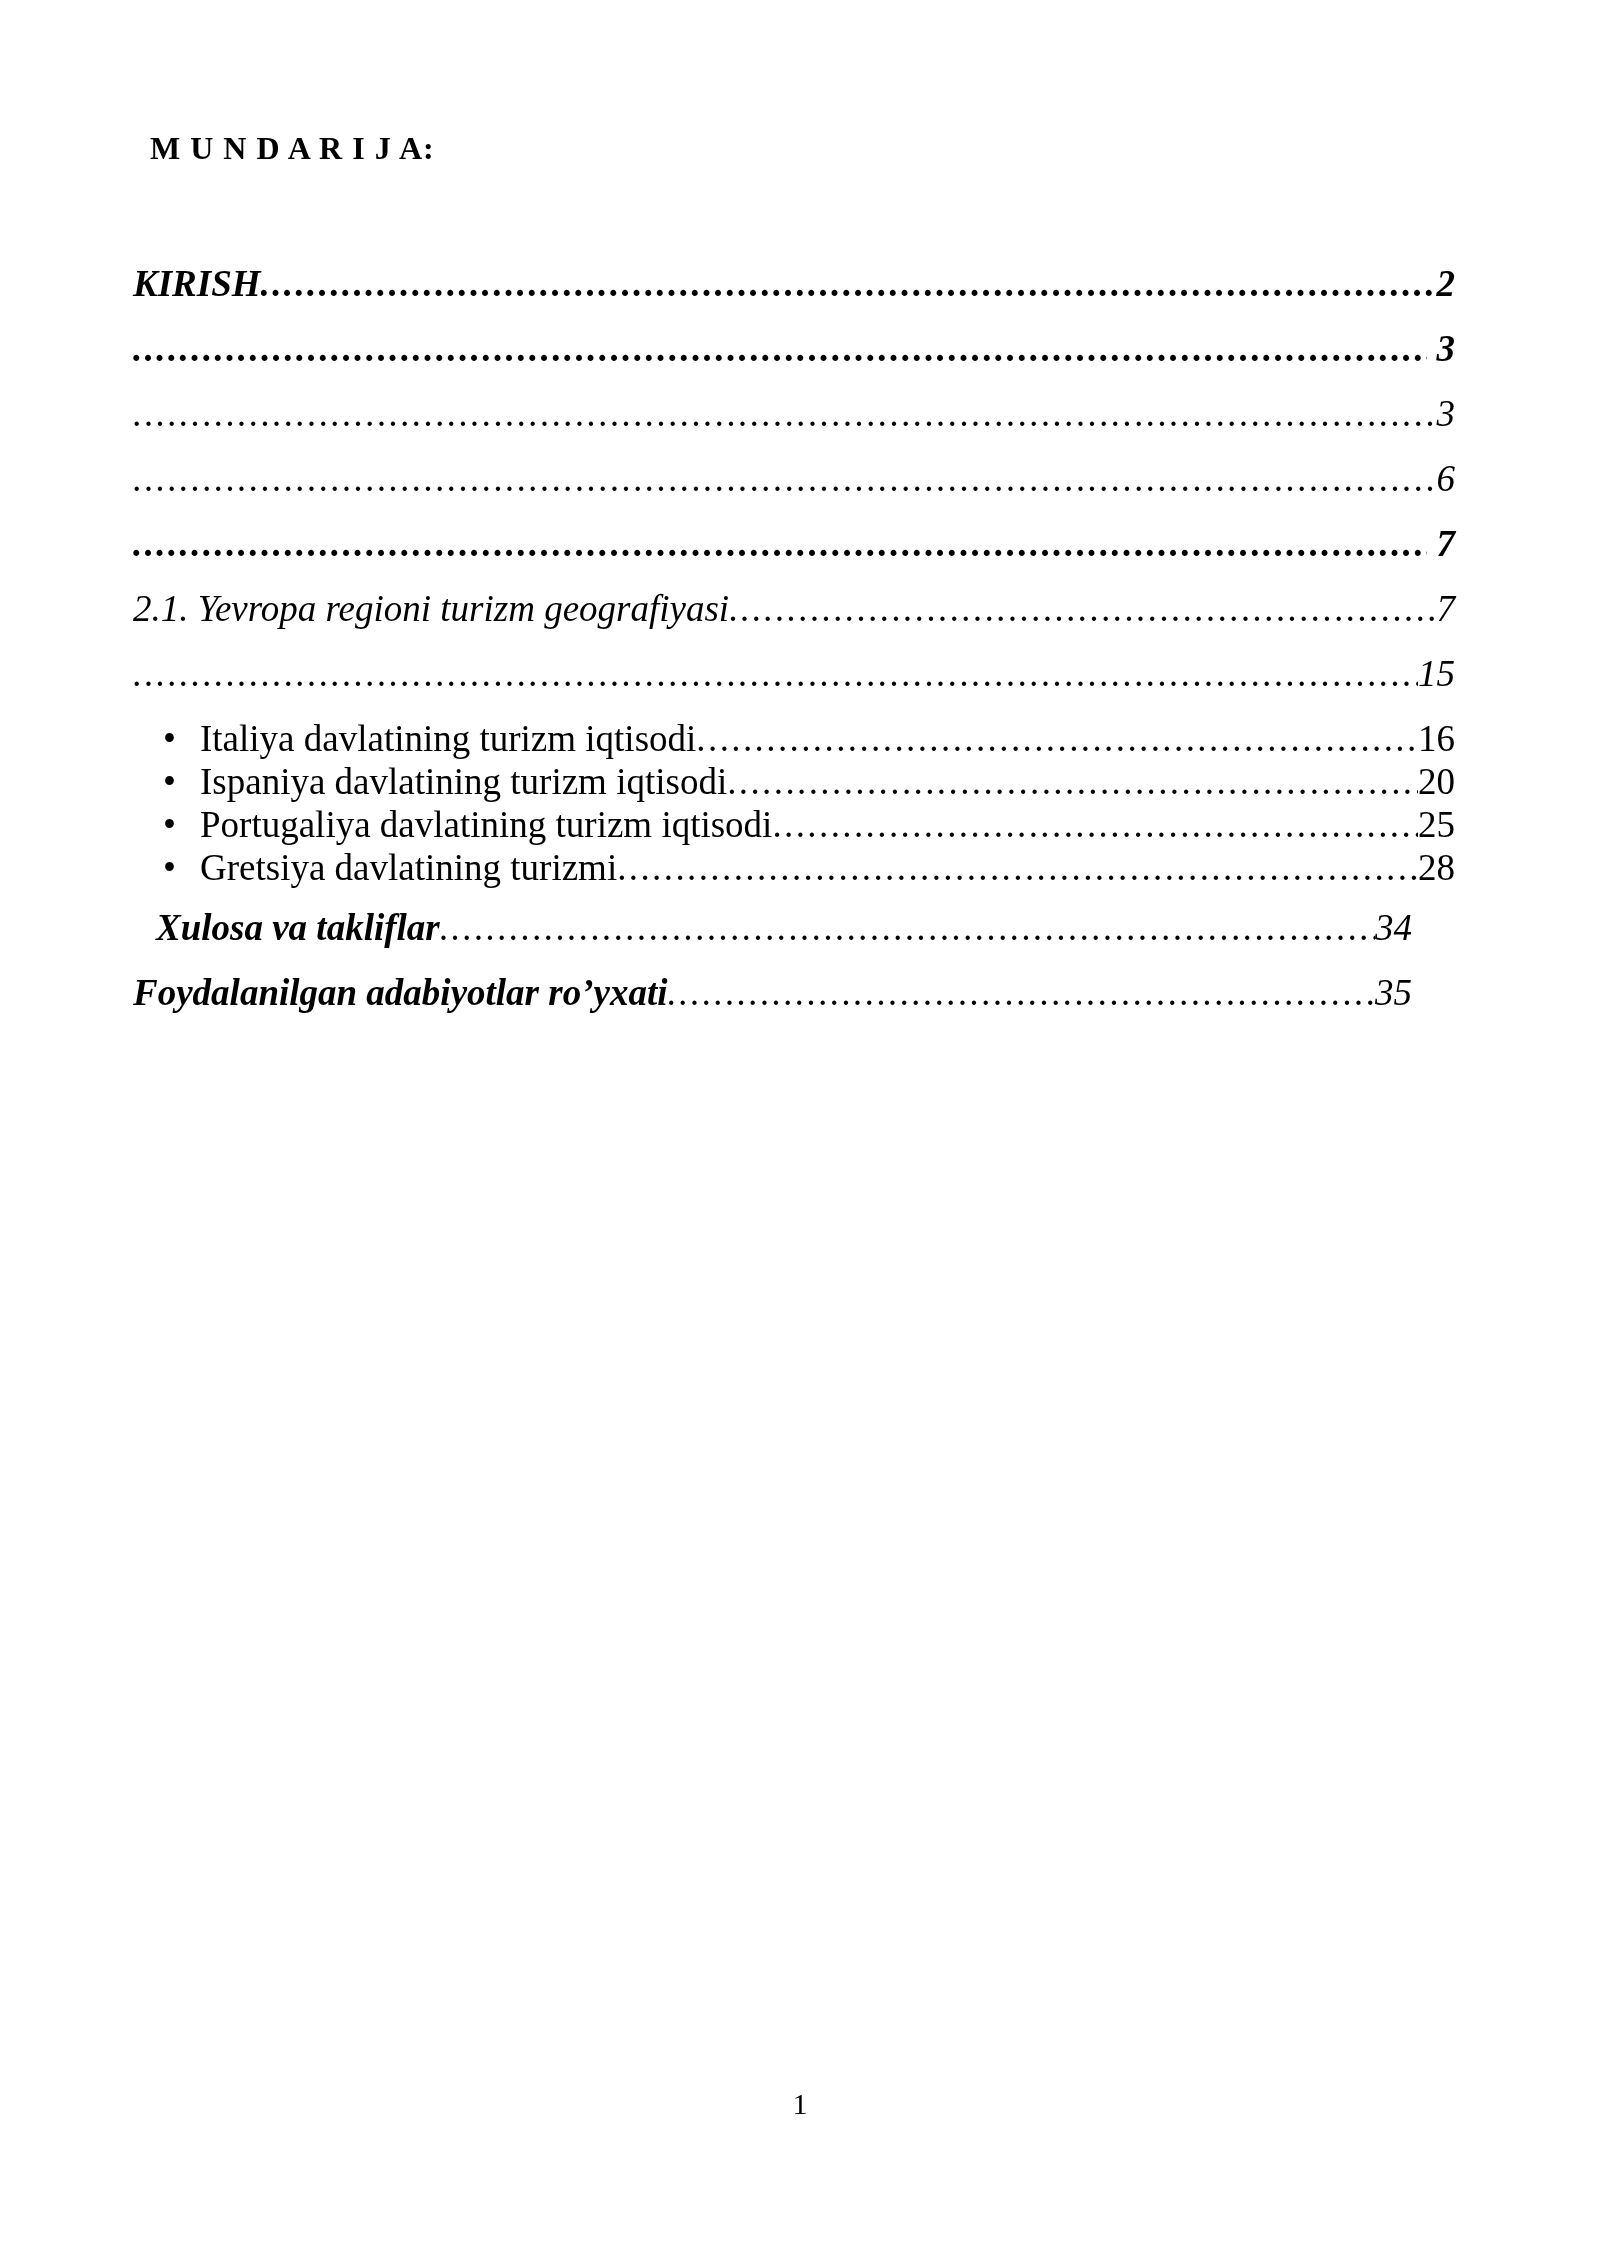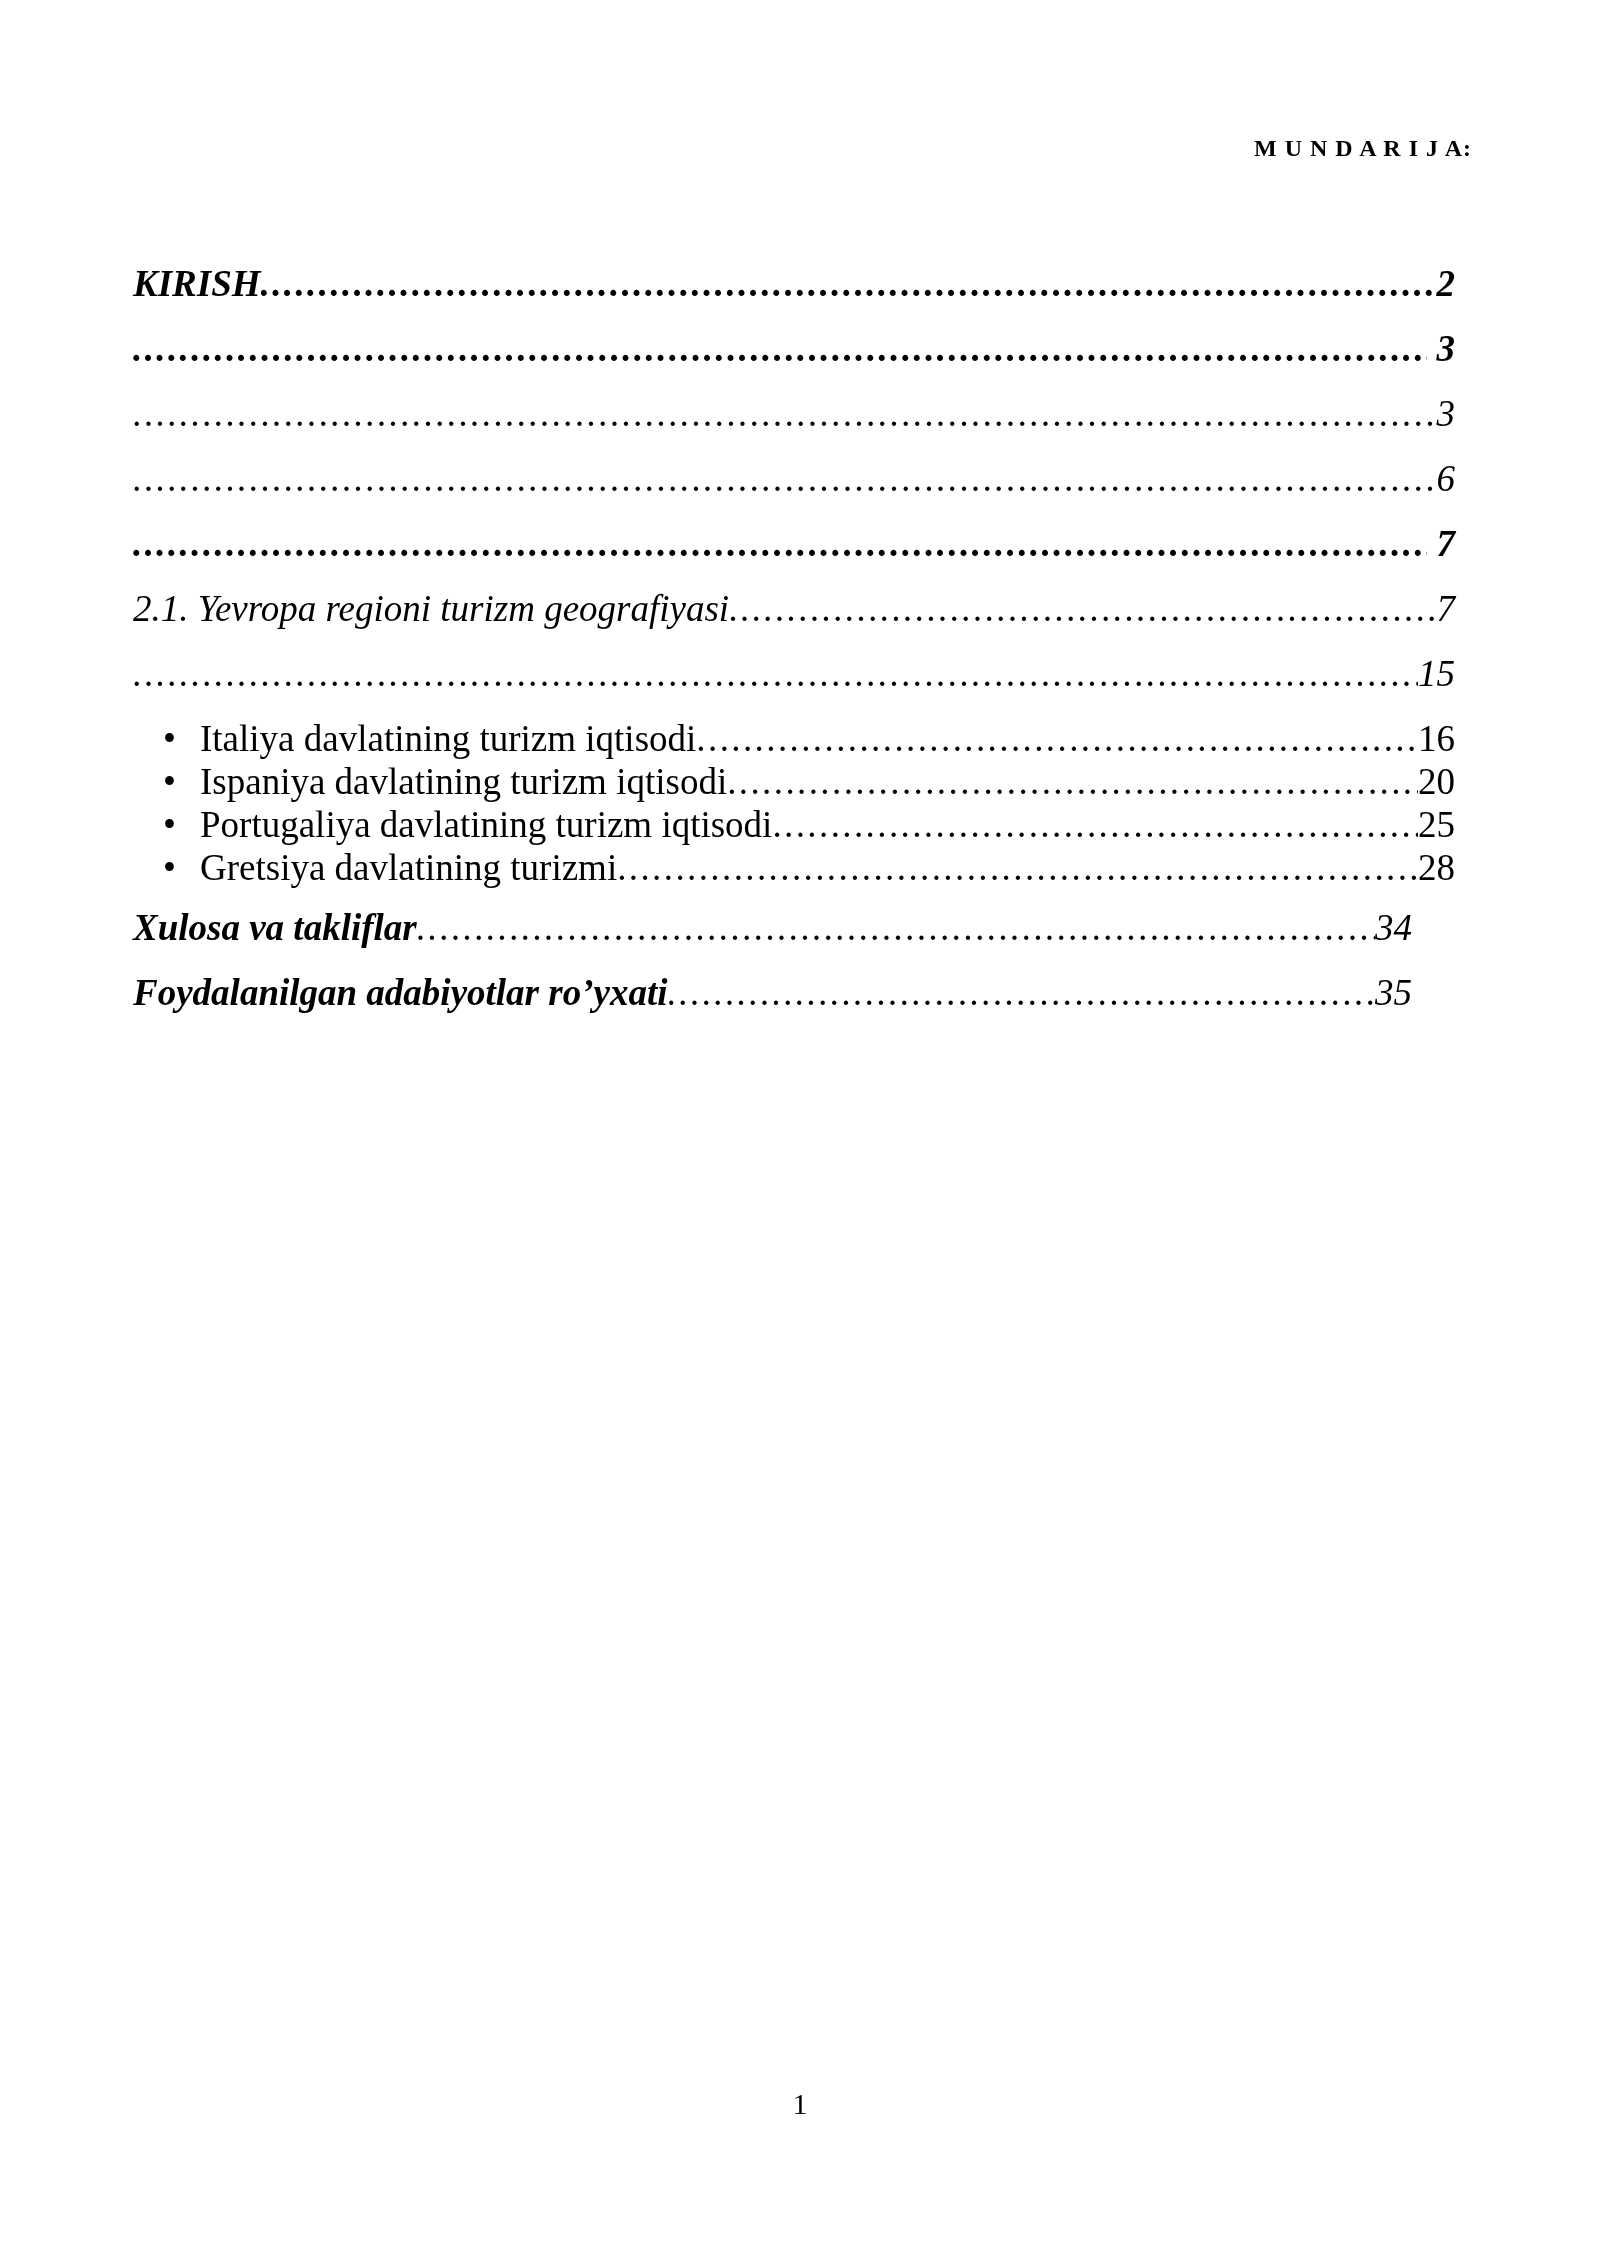--- a/index.html
+++ b/index.html
@@ -14,42 +14,42 @@
     background: #ffffff;
     color: #000000;
     font-family: "Liberation Serif", "DejaVu Serif", serif;
     overflow: hidden;
   }
   .doc-title {
     position: absolute;
     top: 124px;
     left: 150px;
     right: 128px;
-    text-align: right;
-    font-size: 24px;
+    text-align: left;
+    font-size: 32px;
     line-height: 48px;
     font-weight: bold;
     letter-spacing: 1px;
     white-space: pre;
   }
   .toc {
     position: absolute;
     top: 262px;
     left: 133px;
     right: 145px;
   }
   .toc-row {
     display: flex;
     align-items: baseline;
     font-size: 37px;
     line-height: 43px;
   }
   .toc-row.main { margin-bottom: 22px; font-style: italic; }
   .toc-row.bullet { margin-bottom: 0; padding-left: 30px; }
-  .toc-row.gap-before { margin-top: 17px; }
+  .toc-row.gap-before { margin-top: 17px; margin-left: 23px; }
   .toc-row.short { padding-right: 43px; }
   .toc-label { white-space: pre; }
   .toc-label.b, .toc-page.b, .toc-leader.b { font-weight: bold; }
   .toc-leader {
     flex: 1 1 auto;
     overflow: hidden;
     white-space: nowrap;
     letter-spacing: 2.4px;
   }
   .toc-page { white-space: pre; }

